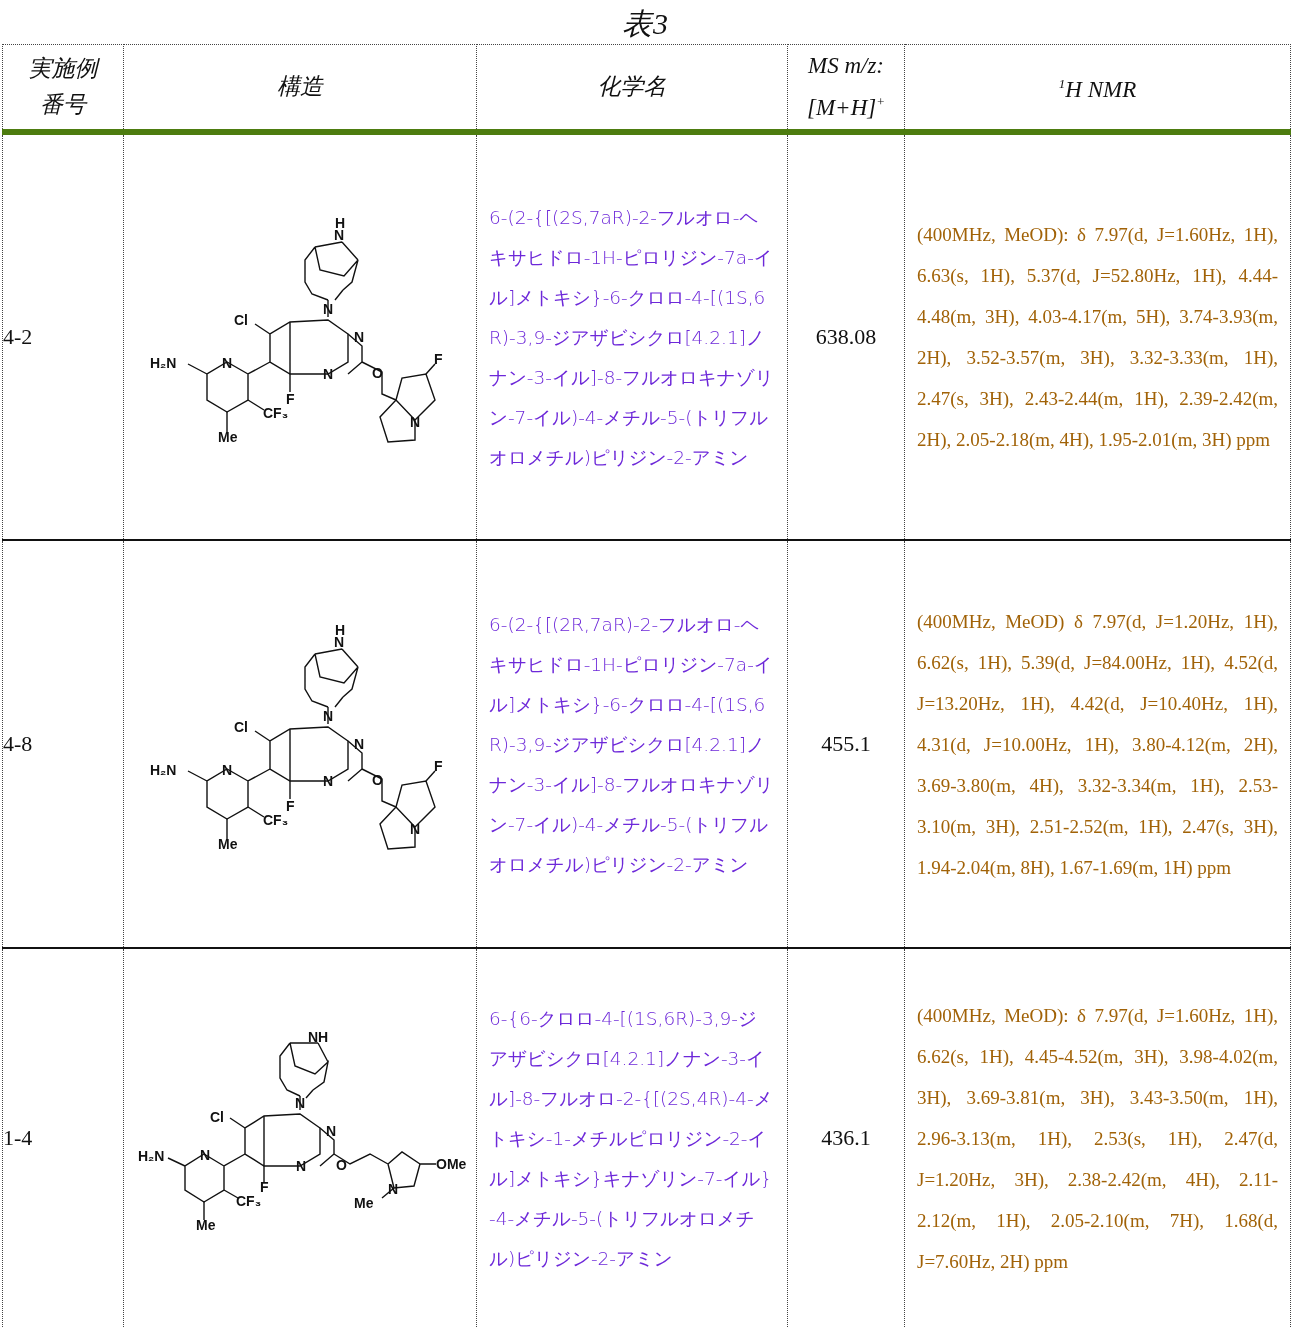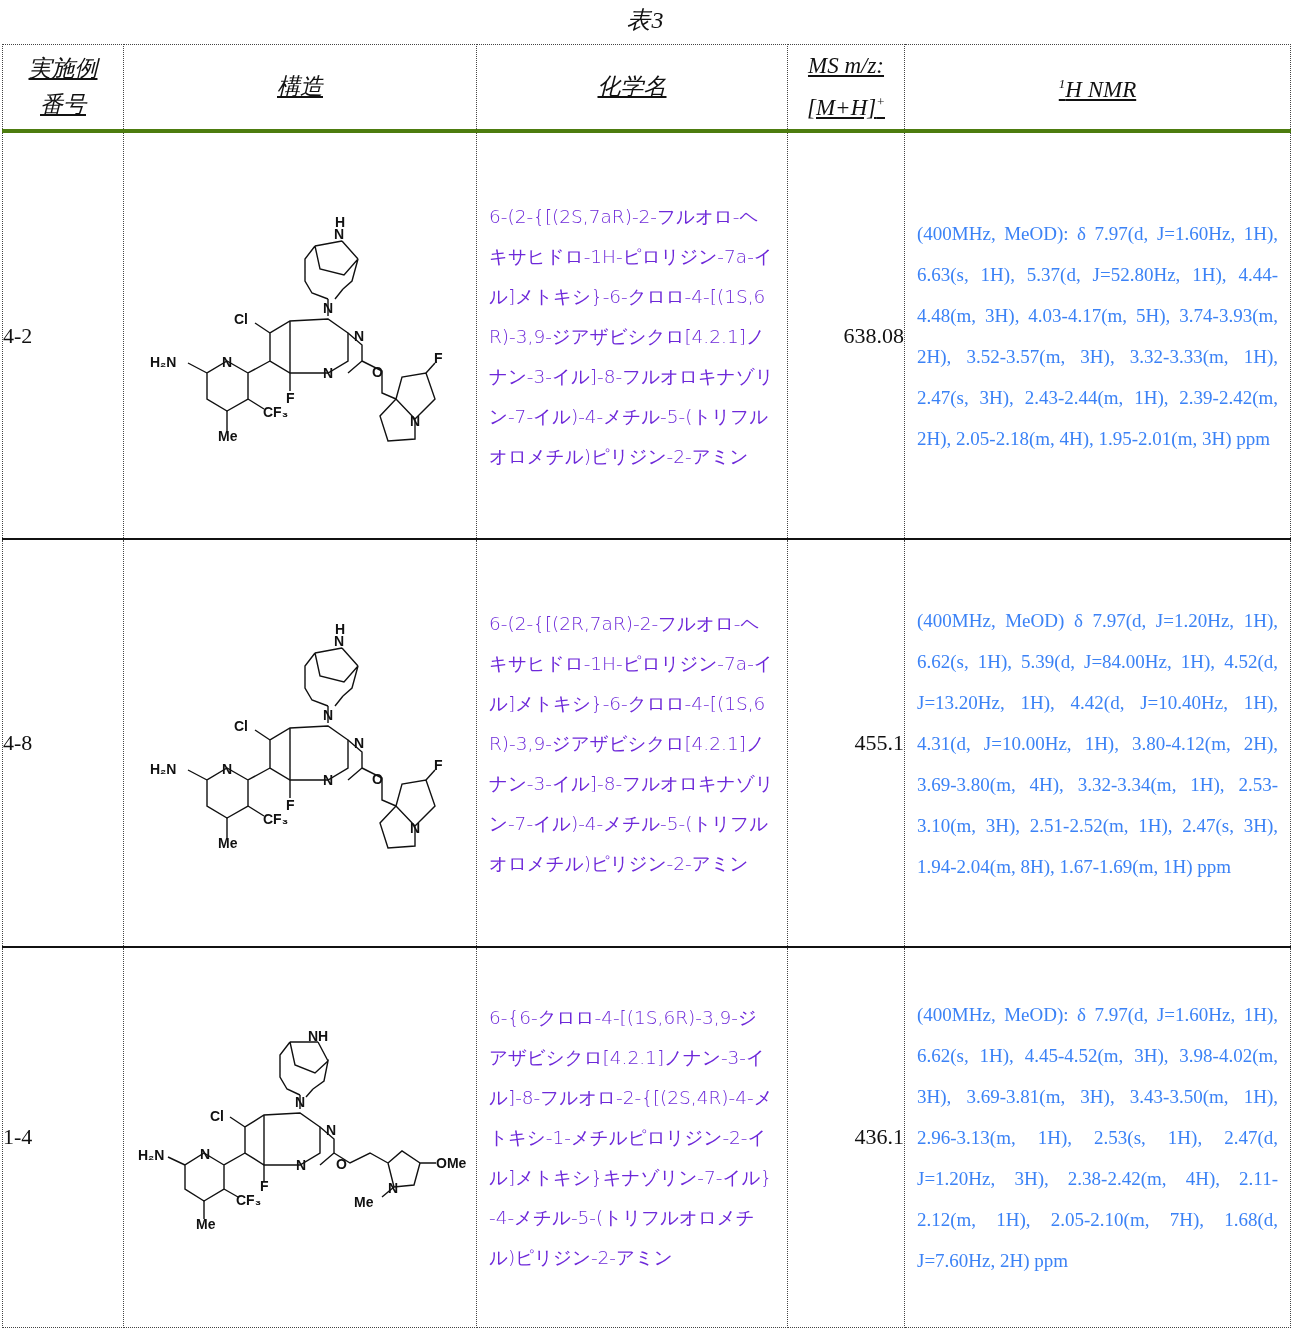--- a/index.html
+++ b/index.html
@@ -2,50 +2,50 @@
 <html><head>
 <meta charset="utf-8">
 <style>
   html, body { margin: 0; padding: 0; background: #ffffff; }
   body {
     width: 1291px; height: 1328px; position: relative; overflow: hidden;
     font-family: "Liberation Serif", "DejaVu Serif", serif; color: #111;
   }
   .caption {
     position: absolute; left: 0; top: 4px; width: 1291px; text-align: center;
-    font-size: 24px; font-style: italic; letter-spacing: 1px;
+    font-size: 30px; font-style: italic; letter-spacing: 1px;
   }
   table.t3 {
     position: absolute; left: 2px; top: 44px; width: 1285px;
     border-collapse: collapse; table-layout: fixed;
   }
   table.t3 th, table.t3 td {
     border: 1px dotted #444; padding: 0; vertical-align: middle;
   }
   table.t3 thead th {
     height: 84px; font-weight: normal; font-style: italic; font-size: 23px;
     text-align: center; line-height: 36px;
   }
-  table.t3 thead tr { border-bottom: 4px solid #4d7c0f; text-decoration: underline; }
+  table.t3 thead tr { border-bottom: 6px solid #4d7c0f; }
   table.t3 tbody tr { height: 408px; }
   table.t3 tbody tr.last { height: 380px; }
   table.t3 tbody tr + tr { border-top: 2px solid #111; }
   .c-no { width: 120px; text-align: left; font-size: 22px; }
   .c-str { width: 352px; }
   .c-name { width: 310px; }
-  .c-ms { width: 116px; text-align: right; font-size: 22px; }
+  .c-ms { width: 116px; text-align: center; font-size: 22px; }
   .c-nmr { width: 385px; }
   .name-text {
     padding: 2px 12px 0 12px; font-family: "DejaVu Sans", sans-serif;
     font-size: 18.5px; line-height: 40px; color: #6d28d9; word-break: break-all;
     font-weight: 300;
   }
   .nmr-text {
     padding: 0 12px; font-size: 19px; line-height: 41px; text-align: justify;
-    text-align-last: left; color: #3b82f6;
+    text-align-last: left; color: #a16207;
   }
   .sup { font-size: 13px; vertical-align: super; }
   .mol { display: block; margin: 0 auto; }
   .mol text { font-family: "Liberation Sans", sans-serif; font-weight: bold; fill: #111; }
 </style>
 </head>
 <body>
 
 <div class="caption">表3</div>
 

